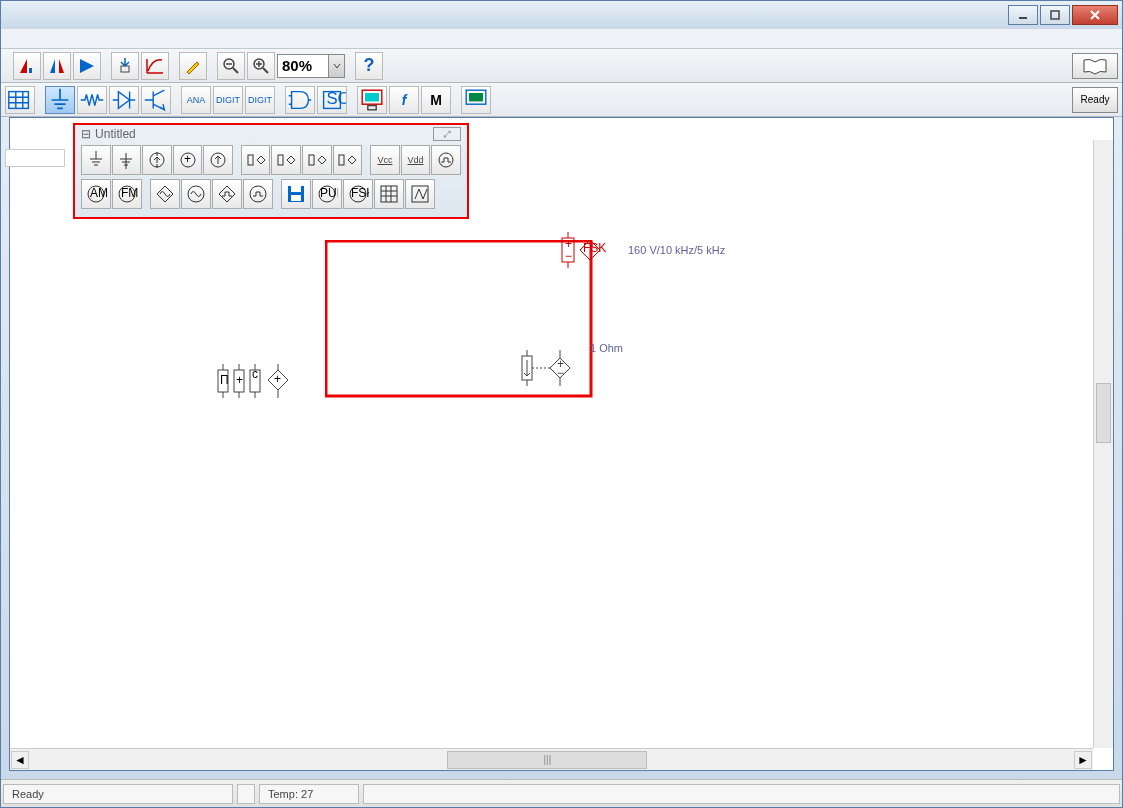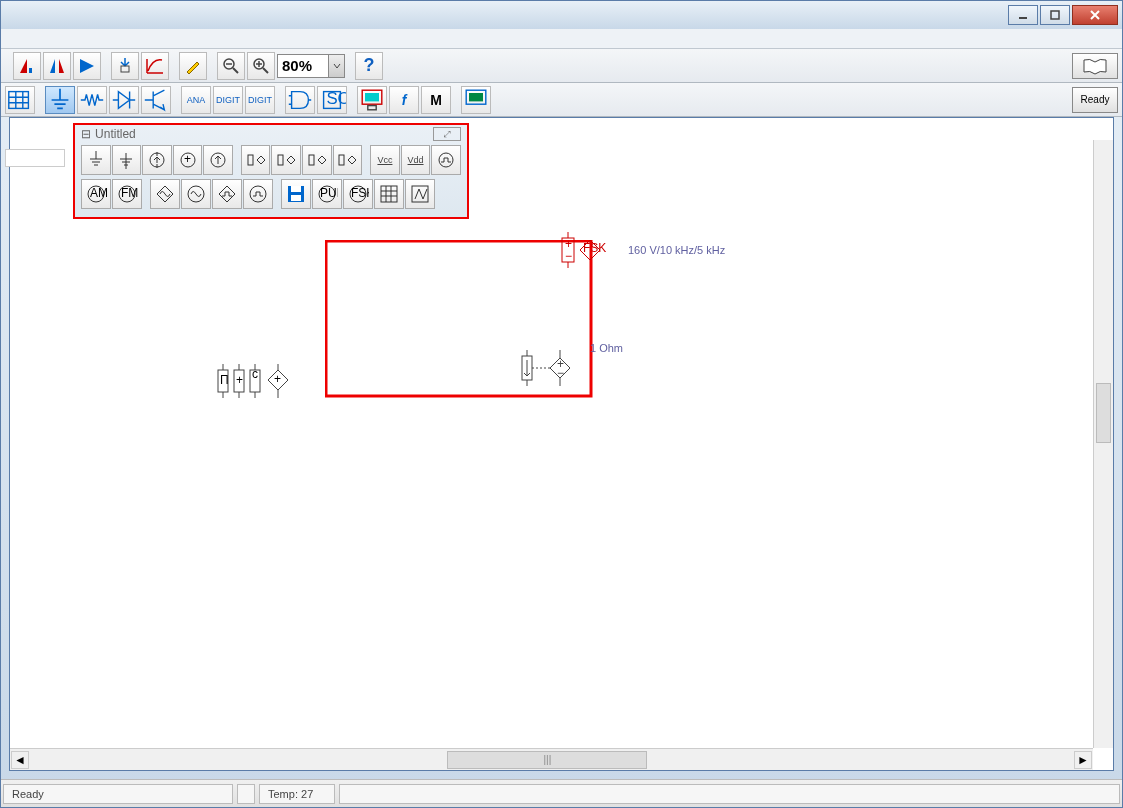--- a/index.html
+++ b/index.html
@@ -52,21 +52,21 @@
 .palette-hdr .xbtn { width:28px; height:14px; border:1px solid #999; font-size:9px; display:flex; align-items:center; justify-content:center; }
 .palette-row { display:flex; gap:1px; padding:2px 6px; }
 .pal-btn { width:30px; height:30px; border:1px solid #aaa; background:linear-gradient(#fff,#e8e8e8); display:flex; align-items:center; justify-content:center; cursor:pointer; }
 .pal-btn svg { width:22px; height:22px; }
 .pal-txt { font-size:9px; text-decoration:underline; color:#444; }
 
 .statusbar { position:absolute; left:0; right:0; bottom:0; height:28px; background:linear-gradient(#f0f0f0,#e0e0e0); border-top:1px solid #bbb; display:flex; align-items:center; }
 .status-cell { border:1px solid #bbb; height:20px; margin:2px; padding:2px 8px; display:flex; align-items:center; font-size:11px; color:#444; background:#f6f6f6; }
 .status-cell.ready { width:230px; }
 .status-cell.blank1 { width:4px; }
-.status-cell.temp { width:76px; }
+.status-cell.temp { width:100px; }
 .status-cell.rest { flex:1; }
 
 .sidebar-blank { position:absolute; left:4px; top:148px; width:60px; height:18px; background:#fff; border:1px solid #ccc; }
 
 </style>
 </head>
 <body>
 
 <div class="window-frame">
 

